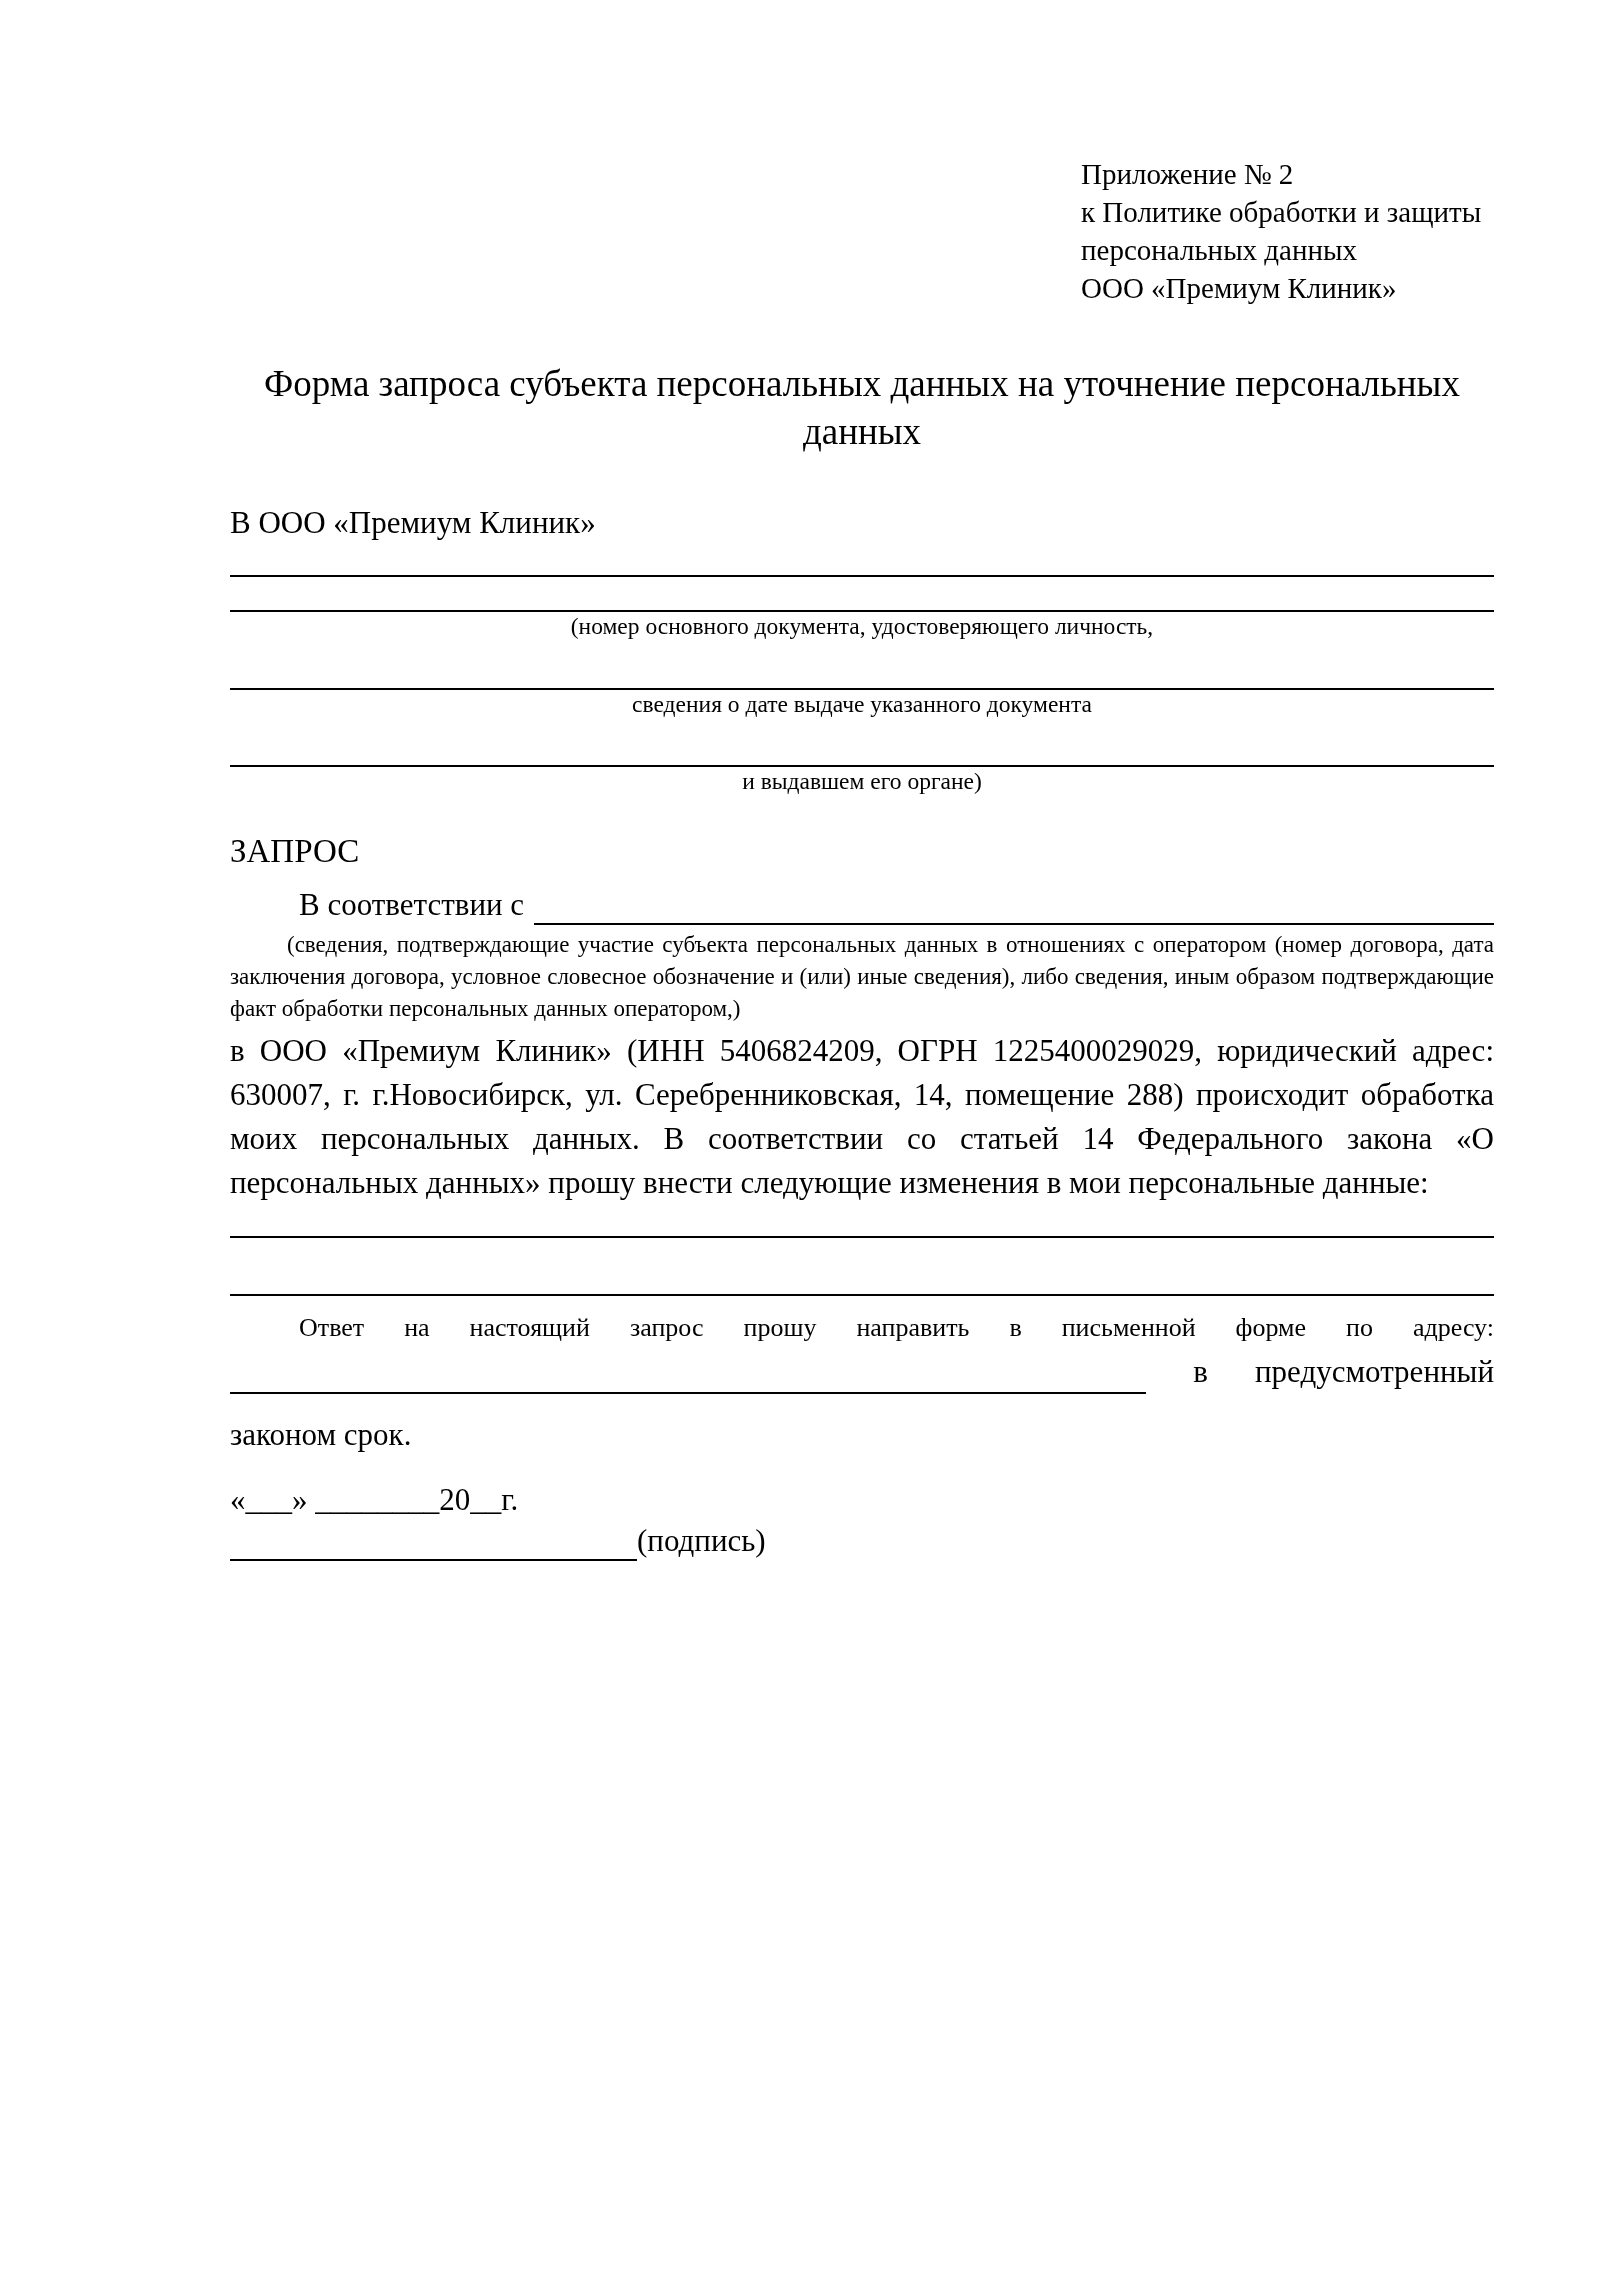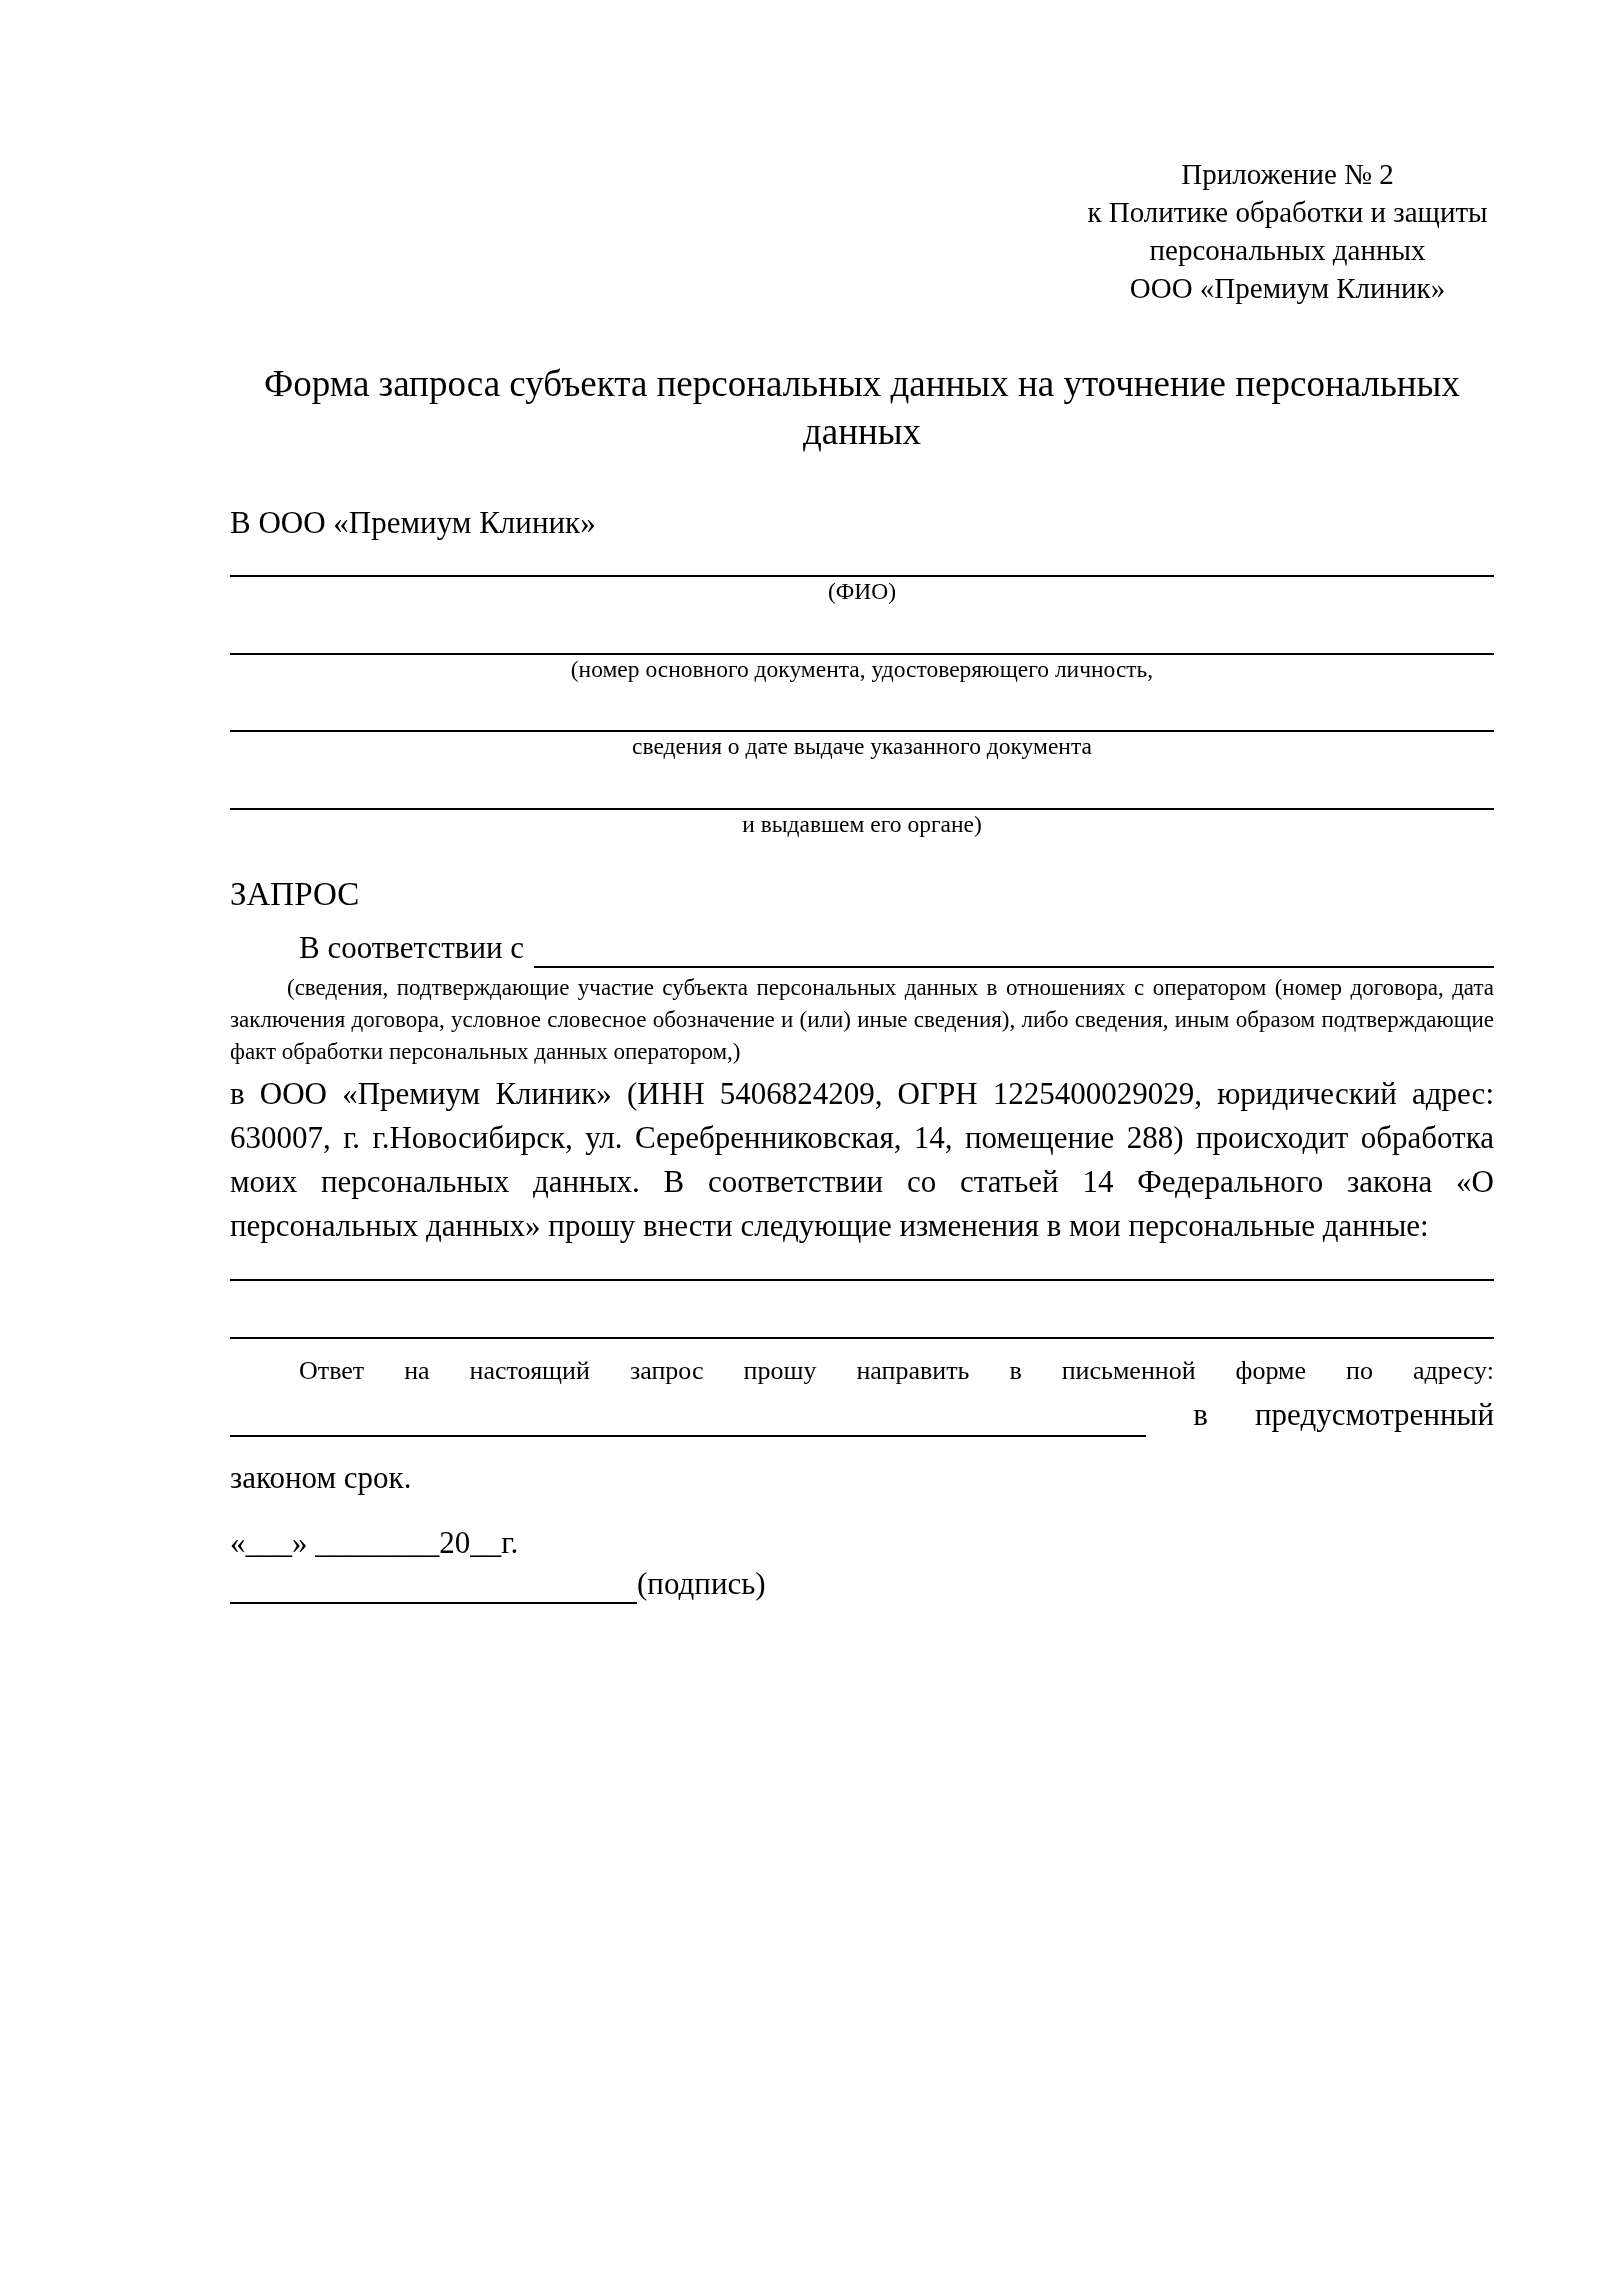--- a/index.html
+++ b/index.html
@@ -20,21 +20,21 @@
     left: 230px;
     top: 0;
     width: 1264px;
   }
   
   .header-right {
     margin-top: 155px;
     margin-left: 851px;
     font-size: 29px;
     line-height: 38px;
-    text-align: center;
+    text-align: left;
   }
   
   .doc-title {
     margin: 53px 0 0 0;
     font-size: 37px;
     font-weight: normal;
     text-align: center;
     line-height: 48px;
   }
   
@@ -149,21 +149,20 @@
     <div>ООО «Премиум Клиник»</div>
   </div>
 
   <h1 class="doc-title">Форма запроса субъекта персональных данных на уточнение персональных данных</h1>
 
   <div class="addressee">
     <div>В ООО «Премиум Клиник»</div>
 
     <div>
       <div class="blank-line"></div>
-      <div class="field-caption">(ФИО)</div>
     </div>
 
     <div>
       <div class="blank-line"></div>
       <div class="field-caption">(номер основного документа, удостоверяющего личность,</div>
     </div>
 
     <div>
       <div class="blank-line"></div>
       <div class="field-caption">сведения о дате выдаче указанного документа</div>

